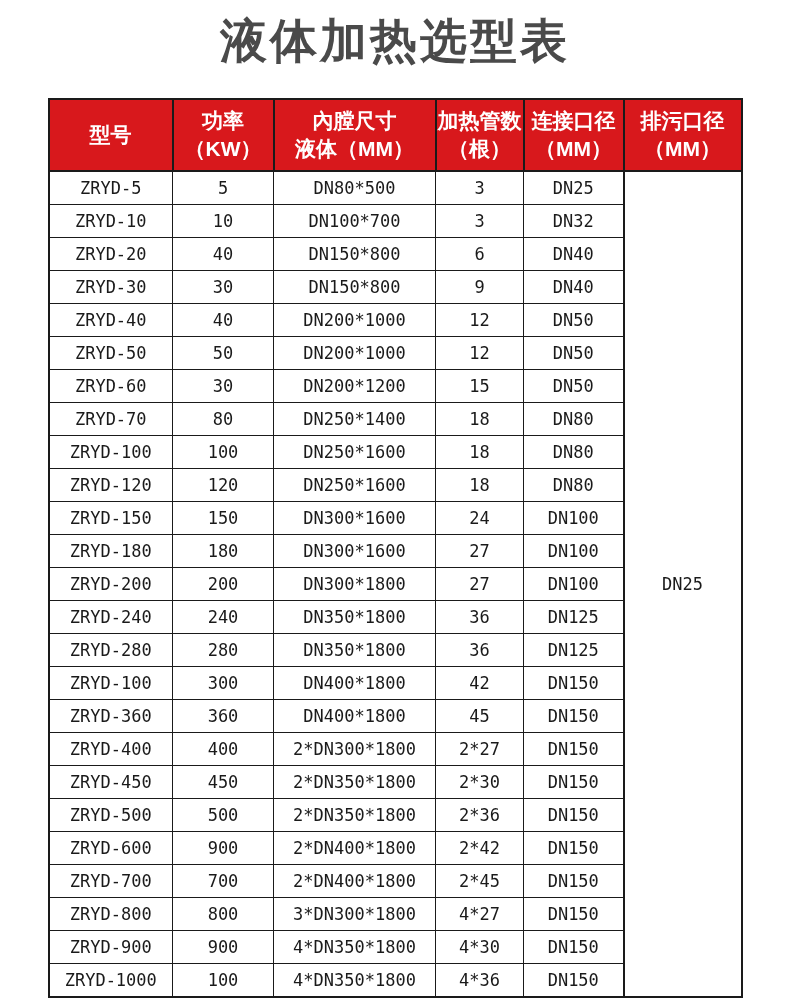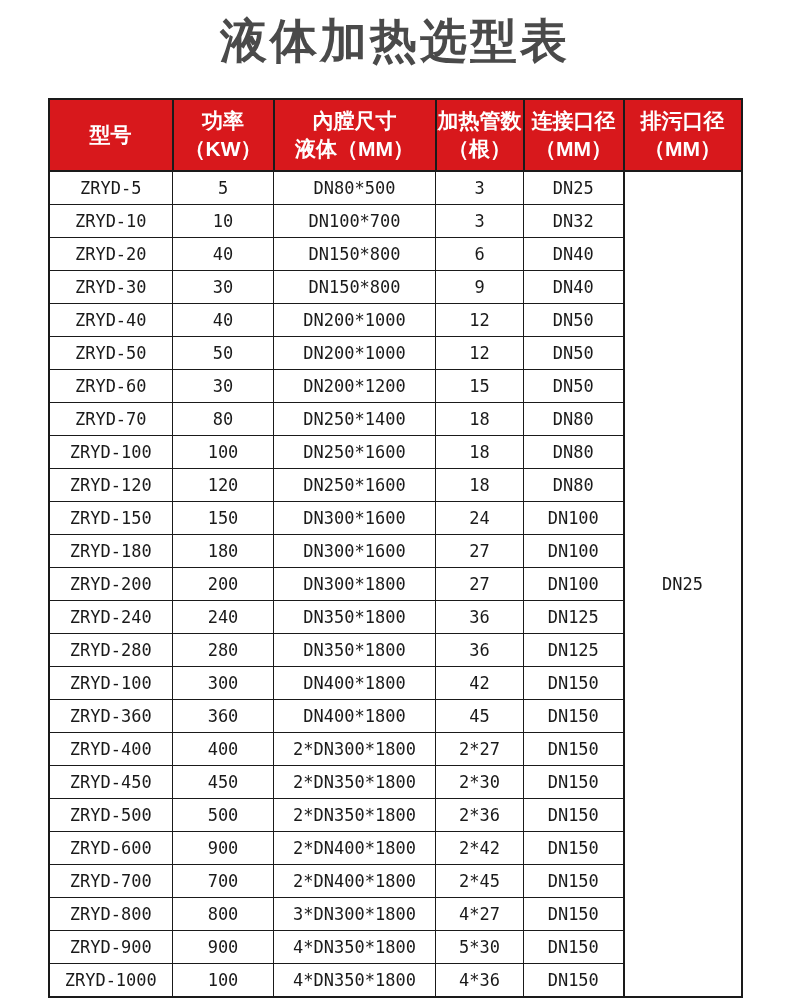--- a/index.html
+++ b/index.html
@@ -267,21 +267,21 @@
           <td>ZRYD-800</td>
           <td>800</td>
           <td>3*DN300*1800</td>
           <td>4*27</td>
           <td>DN150</td>
         </tr>
         <tr>
           <td>ZRYD-900</td>
           <td>900</td>
           <td>4*DN350*1800</td>
-          <td>5*30</td>
+          <td>4*30</td>
           <td>DN150</td>
         </tr>
         <tr>
           <td>ZRYD-1000</td>
           <td>100</td>
           <td>4*DN350*1800</td>
           <td>4*36</td>
           <td>DN150</td>
         </tr>
       </tbody>

